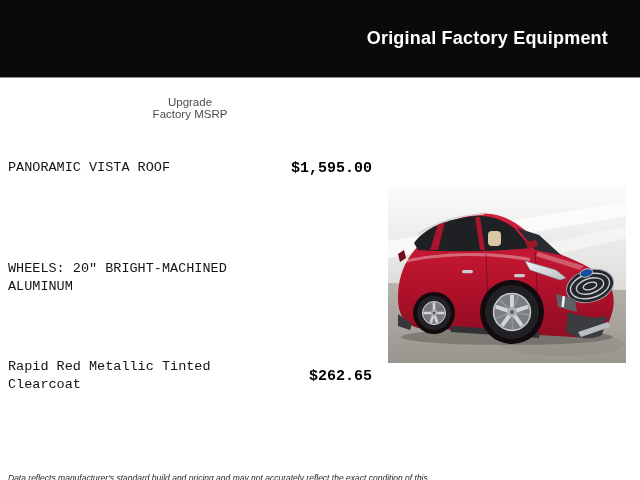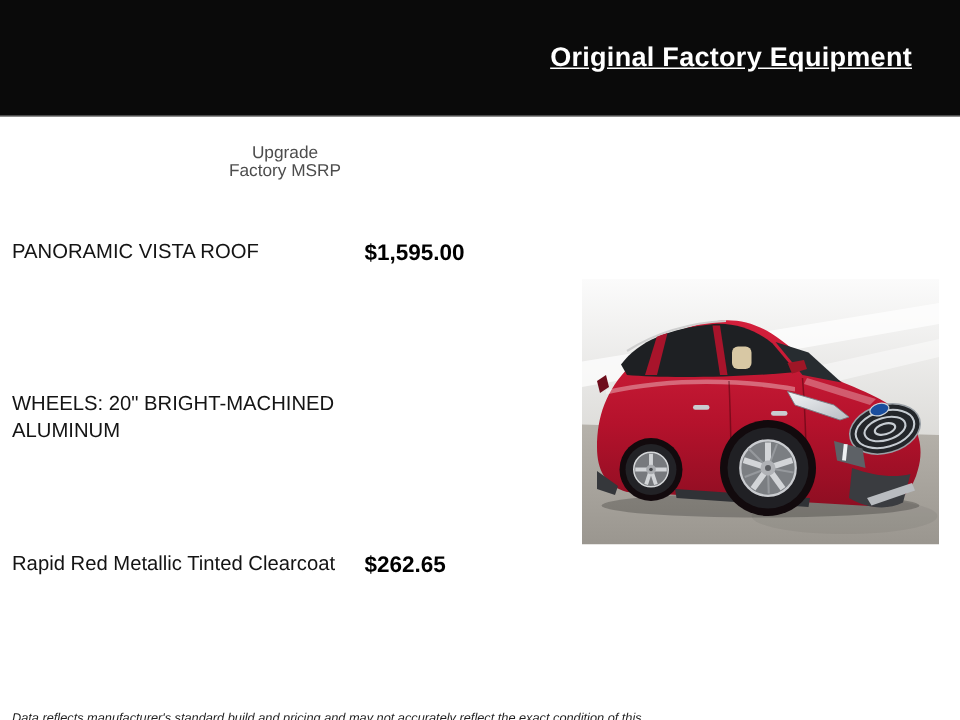--- a/index.html
+++ b/index.html
@@ -6,29 +6,29 @@
   .page {
     position:relative; width:640px; height:480px; background:#ffffff;
     font-family:"Liberation Sans", sans-serif; overflow:hidden;
   }
   .header {
     position:absolute; left:0; top:0; width:640px; height:78px;
     background:#0a0a0a; box-sizing:border-box;
     display:flex; align-items:center; justify-content:flex-end;
     padding-right:32px; border-bottom:1px solid #8d8d8d;
   }
-  .header-title { color:#ffffff; font-size:18px; font-weight:bold; letter-spacing:0.2px;text-decoration:underline; }
+  .header-title { color:#ffffff; font-size:18px; font-weight:bold; letter-spacing:0.2px; }
   .colhead-row {
     position:absolute; left:8px; top:96px; width:364px; height:18px;
     display:flex; justify-content:space-between; align-items:center;
     color:#4d4d4d; font-size:11.5px;flex-direction:column;
   }
   .row {
     position:absolute; left:8px; width:364px;
-    display:flex; justify-content:flex-start; align-items:center;
+    display:flex; justify-content:space-between; align-items:center;font-family:Liberation Mono, monospace;
   }
   .row1 { top:152px; height:32px; }
   .row2 { top:256px; height:44px; }
   .row3 { top:360px; height:32px; }
   .row-label { font-size:13.5px; color:#141414; width:235px; line-height:1.35; }
   .row-price { font-size:15px; font-weight:bold; color:#000000; white-space:nowrap; }
   .photo { position:absolute; left:388px; top:186px; width:238px; height:177px; }
   .photo svg { display:block; width:238px; height:177px; }
   .footer {
     position:absolute; left:8px; top:437px; width:430px;

